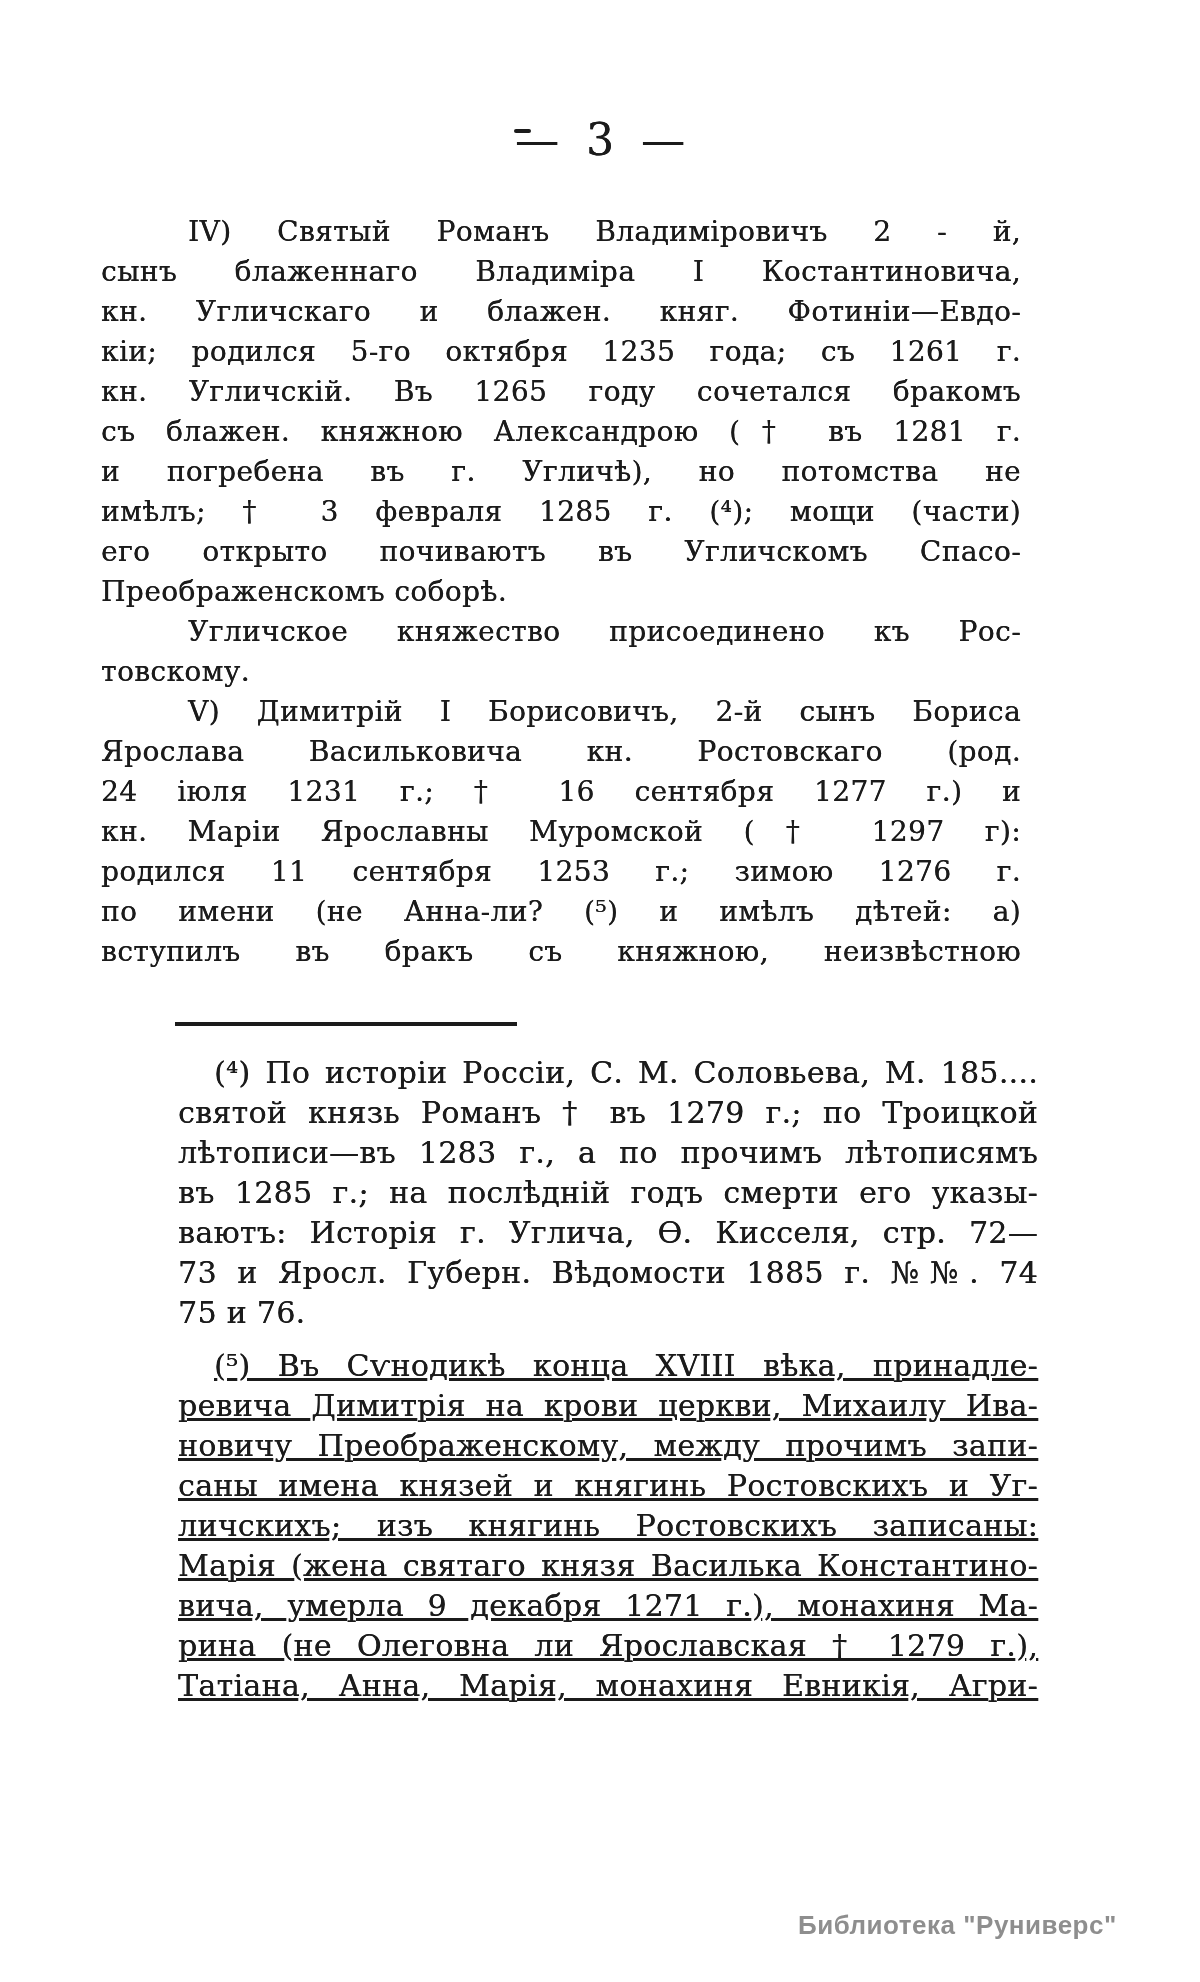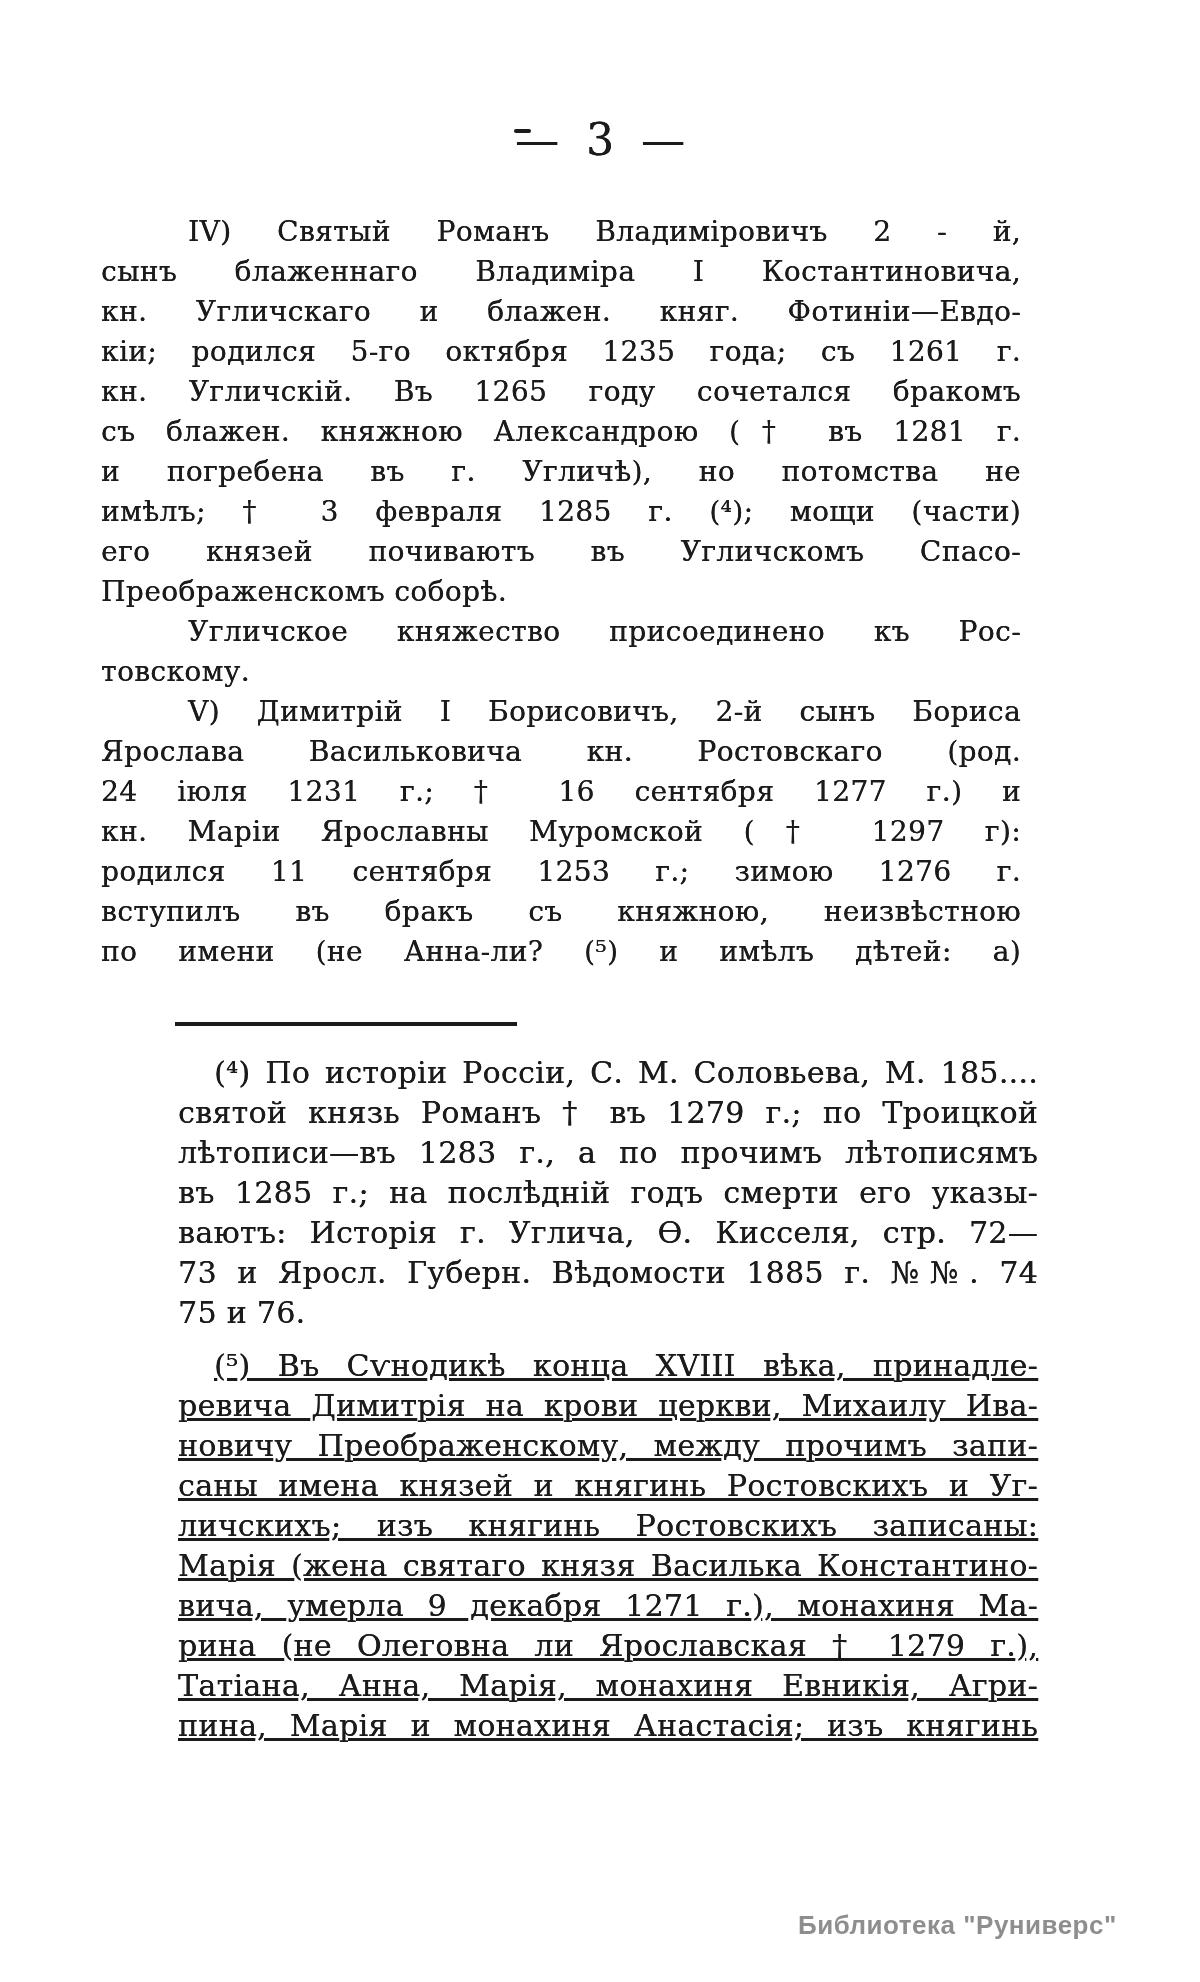--- a/index.html
+++ b/index.html
@@ -108,35 +108,35 @@
   <div class="body-text">
     <div class="para" data-last-align="left">
         <div class="line first">IV) Святый Романъ Владиміровичъ 2 - й,</div>
         <div class="line">сынъ блаженнаго Владиміра I Костантиновича,</div>
         <div class="line">кн. Угличскаго и блажен. княг. Фотиніи—Евдо-</div>
         <div class="line">кіи; родился 5-го октября 1235 года; съ 1261 г.</div>
         <div class="line">кн. Угличскій. Въ 1265 году сочетался бракомъ</div>
         <div class="line">съ блажен. княжною Александрою († въ 1281 г.</div>
         <div class="line">и погребена въ г. Угличѣ), но потомства не</div>
         <div class="line">имѣлъ; † 3 февраля 1285 г. (⁴); мощи (части)</div>
-        <div class="line">его князей почиваютъ въ Угличскомъ Спасо-</div>
+        <div class="line">его открыто почиваютъ въ Угличскомъ Спасо-</div>
         <div class="line last">Преображенскомъ соборѣ.</div>
       </div>
     <div class="para" data-last-align="left">
         <div class="line first">Угличское княжество присоединено къ Рос-</div>
         <div class="line last">товскому.</div>
       </div>
     <div class="para" data-last-align="justify">
         <div class="line first">V) Димитрій I Борисовичъ, 2-й сынъ Бориса</div>
         <div class="line">Ярослава Васильковича кн. Ростовскаго (род.</div>
         <div class="line">24 іюля 1231 г.; † 16 сентября 1277 г.) и</div>
         <div class="line">кн. Маріи Ярославны Муромской († 1297 г):</div>
         <div class="line">родился 11 сентября 1253 г.; зимою 1276 г.</div>
+        <div class="line last">по имени (не Анна-ли? (⁵) и имѣлъ дѣтей: а)</div>
         <div class="line">вступилъ въ бракъ съ княжною, неизвѣстною</div>
-        <div class="line last">по имени (не Анна-ли? (⁵) и имѣлъ дѣтей: а)</div>
       </div>
   </div>
 
   <div class="fnsep"></div>
 
   <div class="footnotes">
     <div class="fn" data-last-align="left">
         <div class="line first">(⁴) По исторіи Россіи, С.  М.  Соловьева, М. 185....</div>
         <div class="line">святой князь Романъ † въ 1279 г.; по Троицкой</div>
         <div class="line">лѣтописи—въ 1283 г., а по прочимъ лѣтописямъ</div>
@@ -148,19 +148,18 @@
     <div class="fn" data-last-align="justify">
         <div class="line first">(⁵) Въ Сѵнодикѣ конца XVIII вѣка, принадле-</div>
         <div class="line">ревича Димитрія на крови церкви, Михаилу Ива-</div>
         <div class="line">новичу Преображенскому, между прочимъ запи-</div>
         <div class="line">саны имена князей и княгинь Ростовскихъ и Уг-</div>
         <div class="line">личскихъ; изъ княгинь Ростовскихъ записаны:</div>
         <div class="line">Марія (жена святаго князя Василька Константино-</div>
         <div class="line">вича, умерла 9 декабря 1271 г.), монахиня Ма-</div>
         <div class="line">рина (не Олеговна ли Ярославская † 1279 г.),</div>
         <div class="line">Татіана, Анна, Марія, монахиня Евникія, Агри-</div>
-        <div class="line last">пина, Марія и монахиня Анастасія; изъ княгинь</div>
       </div>
   </div>
 
   <div class="watermark">Библиотека "Руниверс"</div>
 
 </div>
 
 </body></html>

